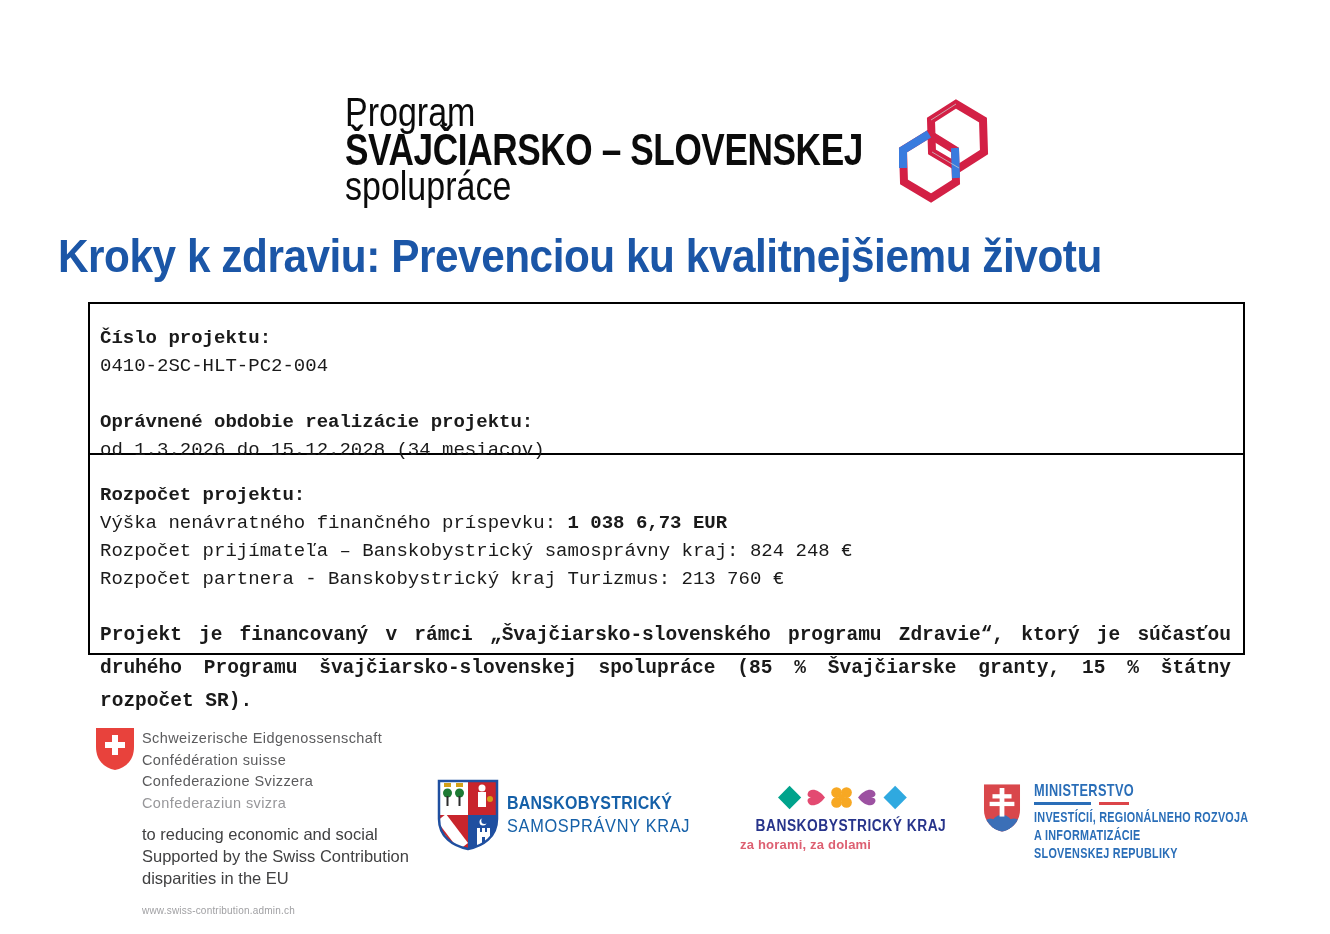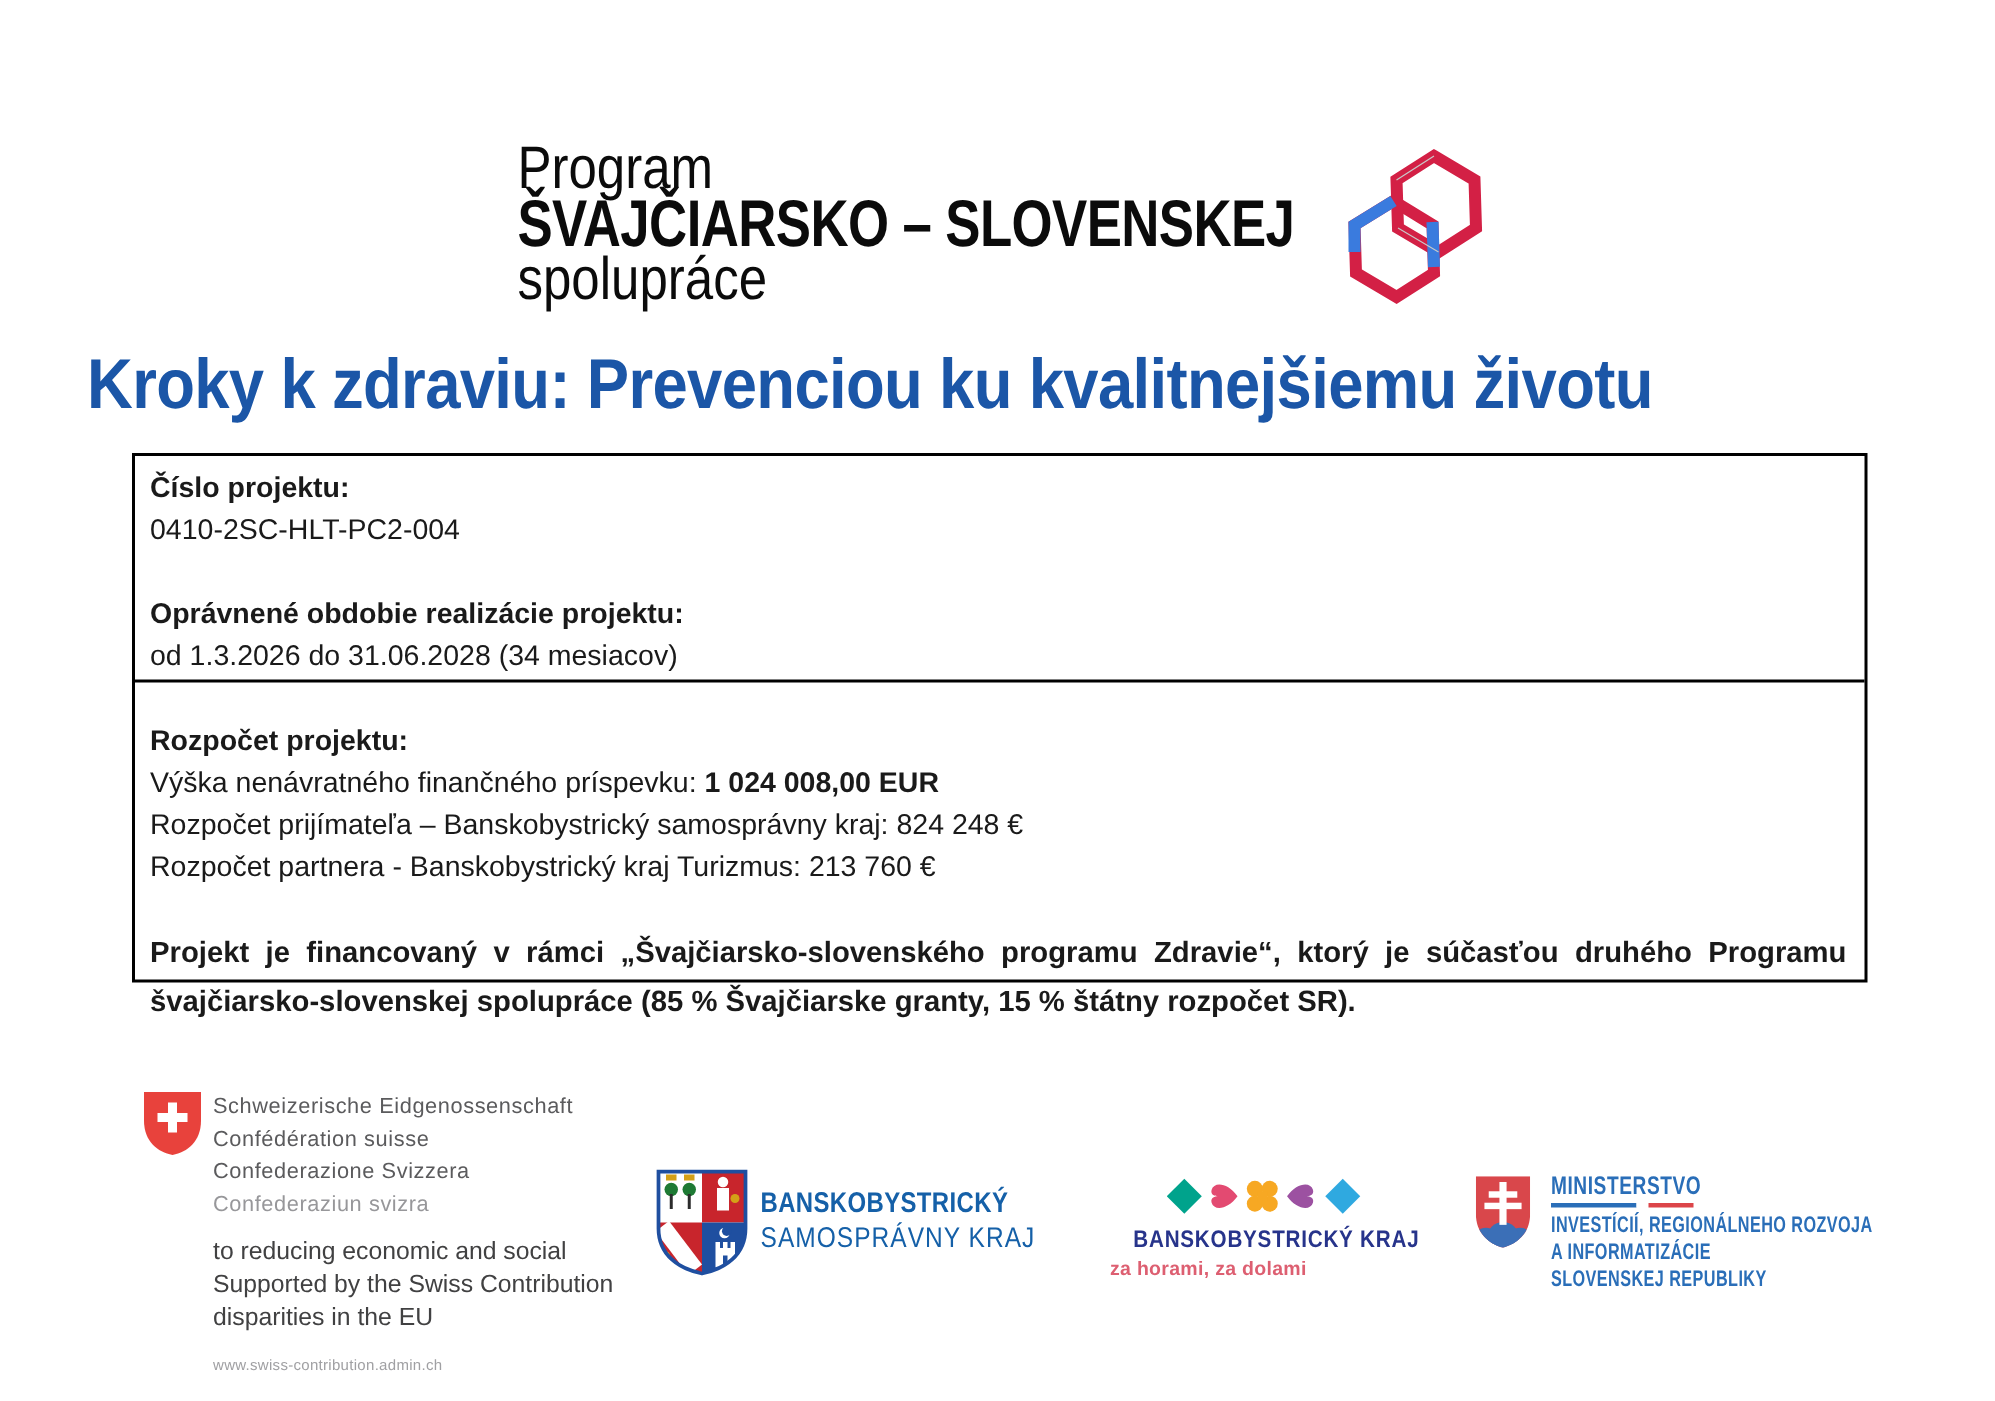--- a/index.html
+++ b/index.html
@@ -19,21 +19,21 @@
 
   
   .title-wrap{left:0;top:228px;width:1148px;text-align:center;}
   .title-wrap .title-text{
     display:inline-block;white-space:nowrap;font-size:47px;font-weight:700;
     color:#1b56a7;transform:scaleX(0.90);transform-origin:center;letter-spacing:-0.5px;
   }
 
   
   .info-table{left:88px;top:302px;width:1157px;border:2px solid #000;box-sizing:border-box;background:#fff;}
-  .info-row{padding:8px 10px;font-size:19px;line-height:28px;}
+  .info-row{padding:20px 10px;font-size:19px;line-height:28px;font-family:Liberation Mono, monospace;}
   .info-row1{height:151px;border-bottom:2px solid #000;box-sizing:border-box;}
   .info-row2{height:198px;box-sizing:border-box;padding-top:26px;}
   .spacer28{height:28px;}
   .spacer26{height:26px;}
   .financing-paragraph{font-weight:700;text-align:justify;font-size:19.5px;line-height:33px;padding-right:2px;}
   .b{font-weight:700;}
 
   
   .swiss-block{left:95px;top:725px;width:330px;}
   .swiss-shield{position:absolute;left:0;top:2px;}
@@ -88,25 +88,25 @@
 <div class="abs title-wrap">
   <span class="title-text">Kroky k zdraviu: Prevenciou ku kvalitnejšiemu životu</span>
 </div>
 
 <section class="abs info-table">
   <div class="info-row info-row1">
     <div class="b">Číslo projektu:</div>
     <div>0410-2SC-HLT-PC2-004</div>
     <div class="spacer28"></div>
     <div class="b">Oprávnené obdobie realizácie projektu:</div>
-    <div>od 1.3.2026 do 31.06.2028 (34 mesiacov)</div>
+    <div>od 1.3.2026 do 15.12.2028 (34 mesiacov)</div>
   </div>
   <div class="info-row info-row2">
     <div class="b">Rozpočet projektu:</div>
-    <div><span>Výška nenávratného finančného príspevku: </span><span class="b">1 024 008,00 EUR</span></div>
+    <div><span>Výška nenávratného finančného príspevku: </span><span class="b">1 038 6,73 EUR</span></div>
     <div>Rozpočet prijímateľa – Banskobystrický samosprávny kraj: 824 248 €</div>
     <div>Rozpočet partnera - Banskobystrický kraj Turizmus: 213 760 €</div>
     <div class="spacer26"></div>
     <div class="financing-paragraph">Projekt je financovaný v rámci „Švajčiarsko-slovenského programu Zdravie“, ktorý je súčasťou druhého Programu švajčiarsko-slovenskej spolupráce (85 % Švajčiarske granty, 15 % štátny rozpočet SR).</div>
   </div>
 </section>
 
 <footer>
 
   <div class="abs swiss-block">

